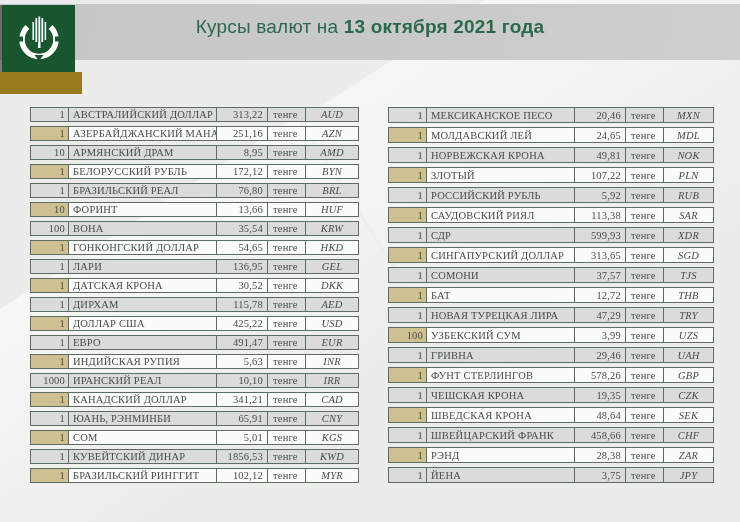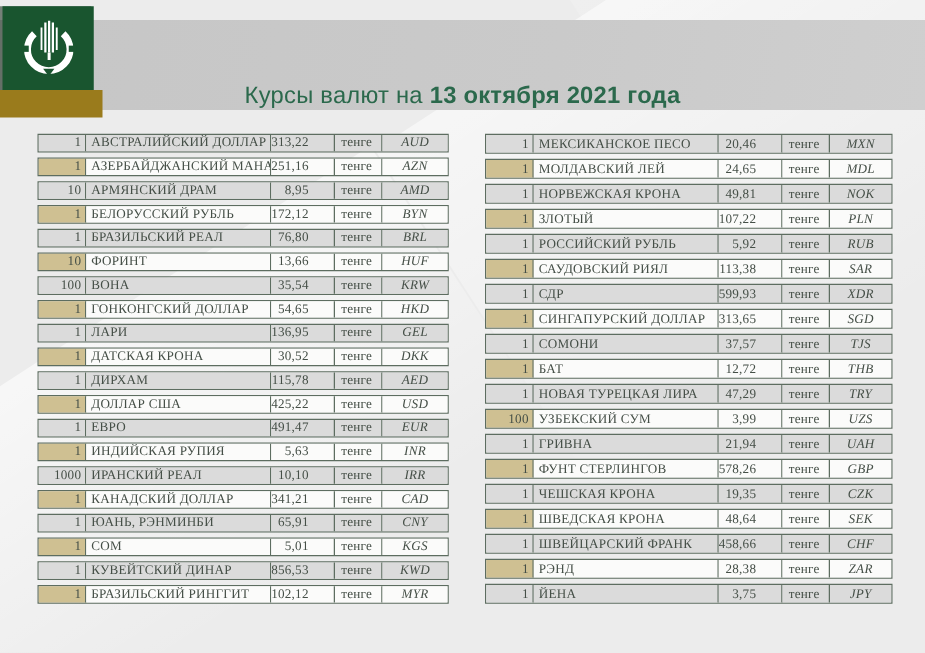--- a/index.html
+++ b/index.html
@@ -21,23 +21,23 @@
     transform:rotate(-33deg);transform-origin:top left;
   }
   .bg-shape.c{
     left:430px;top:-40px;width:420px;height:140px;
     background:linear-gradient(to bottom, rgba(255,255,255,0.25), rgba(255,255,255,0));
     transform:rotate(-33deg);transform-origin:top left;
   }
 
   
   .header-bar{
-    position:absolute;left:0;top:16px;width:740px;height:72px;
+    position:absolute;left:0;top:4px;width:740px;height:56px;
     background:linear-gradient(100deg,#c6c6c6 0%, #cacaca 60%, #cfcfcf 100%);
-    display:flex;align-items:flex-end;justify-content:center;
+    display:flex;align-items:flex-start;justify-content:center;
   }
   .page-title{
     padding-top:12px;
     font-family:"Liberation Sans", sans-serif;
     font-size:19px;color:#2b694c;letter-spacing:0.2px;
   }
   .page-title .bold{font-weight:bold;}
 
   .logo-green{
     position:absolute;left:2px;top:5px;width:73px;height:67px;
@@ -65,21 +65,21 @@
   }
   .cell{
     display:flex;align-items:center;
     font-size:10.5px;color:#454f47;letter-spacing:0.2px;
     border-right:1px solid #5d6d60;
     overflow:hidden;white-space:nowrap;
   }
   .cell:last-child{border-right:none;font-style:italic;}
   .cell.qty{justify-content:flex-end;padding-right:3px;}
   .cell.name{padding-left:4px;}
-  .cell.rate{justify-content:flex-end;padding-right:20px;}
+  .cell.rate{justify-content:flex-end;padding-right:4px;}
   .cell.unit{padding-left:5px;text-align:right;}
   .cell.code{justify-content:center;}
 
   .row.even .cell{background:#dbdbdb;}
   .row.odd  .cell{background:#fbfbfa;}
   .row.odd  .cell.qty{background:#cfc092;}
 </style>
 </head>
 <body>
 
@@ -332,21 +332,21 @@
     <div class="row odd">
       <div class="cell qty">100</div>
       <div class="cell name">УЗБЕКСКИЙ СУМ</div>
       <div class="cell rate">3,99</div>
       <div class="cell unit">тенге</div>
       <div class="cell code">UZS</div>
     </div>
     <div class="row even">
       <div class="cell qty">1</div>
       <div class="cell name">ГРИВНА</div>
-      <div class="cell rate">21,94</div>
+      <div class="cell rate">29,46</div>
       <div class="cell unit">тенге</div>
       <div class="cell code">UAH</div>
     </div>
     <div class="row odd">
       <div class="cell qty">1</div>
       <div class="cell name">ФУНТ СТЕРЛИНГОВ</div>
       <div class="cell rate">578,26</div>
       <div class="cell unit">тенге</div>
       <div class="cell code">GBP</div>
     </div>

